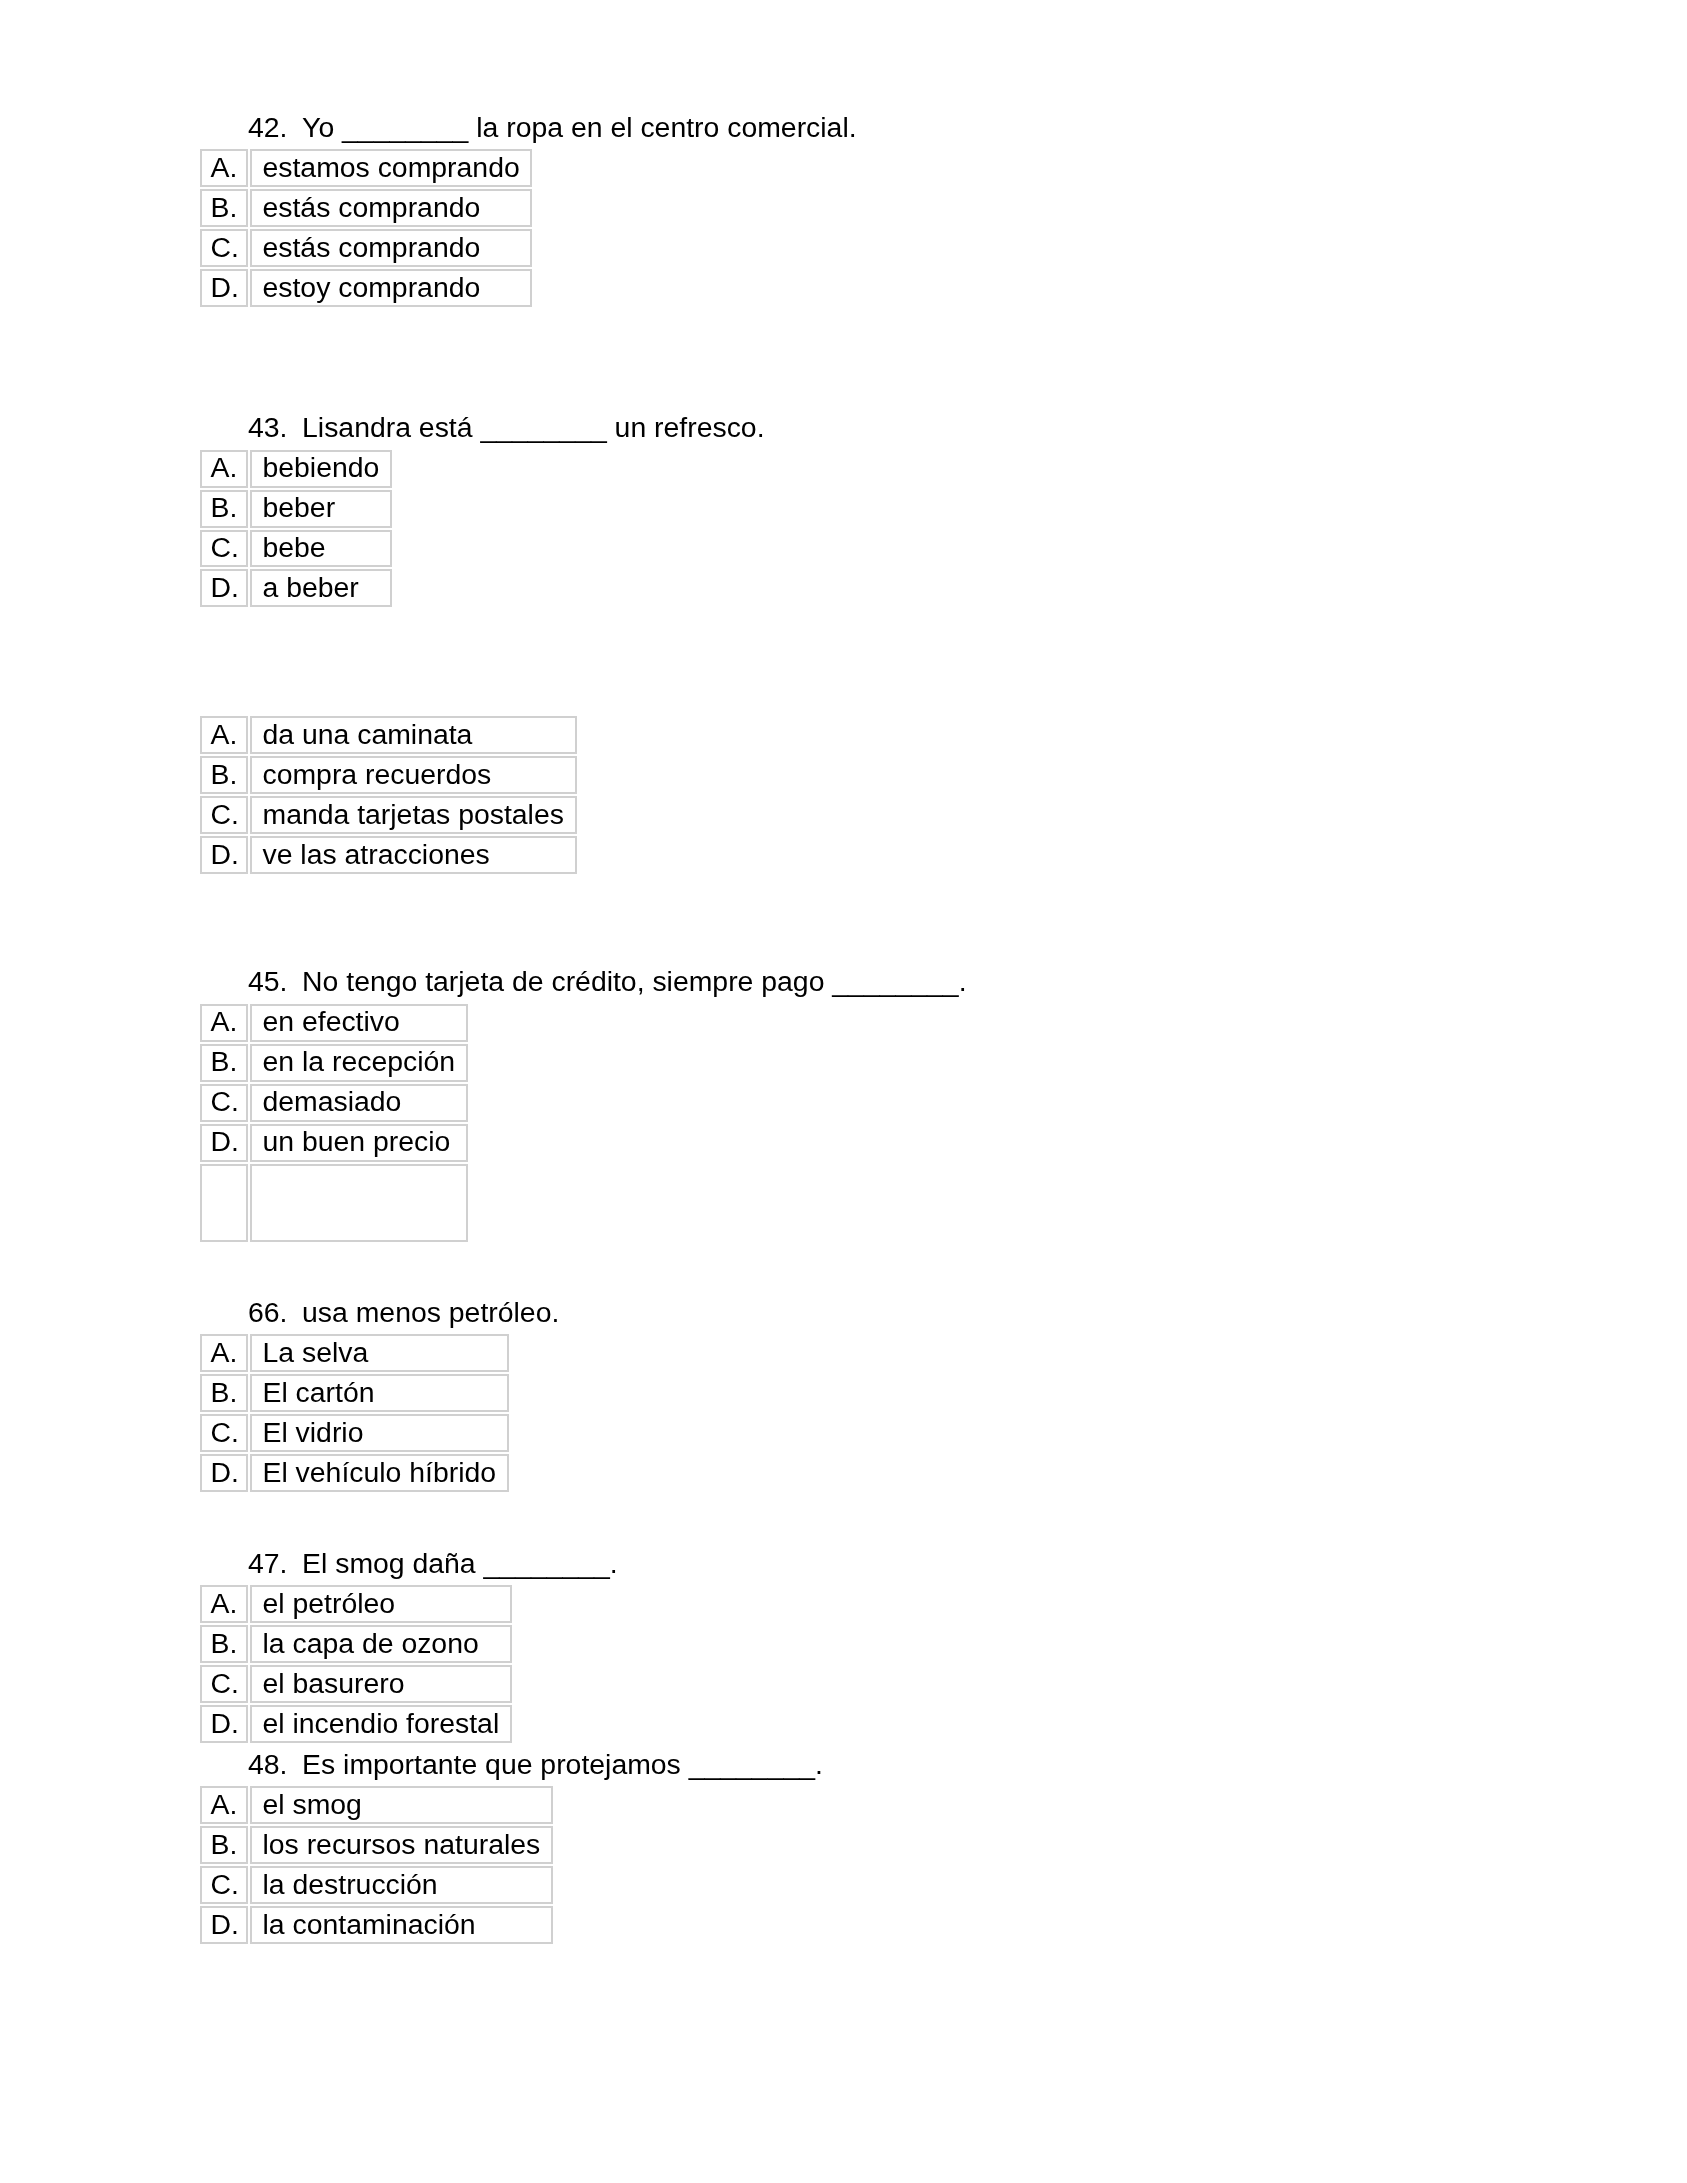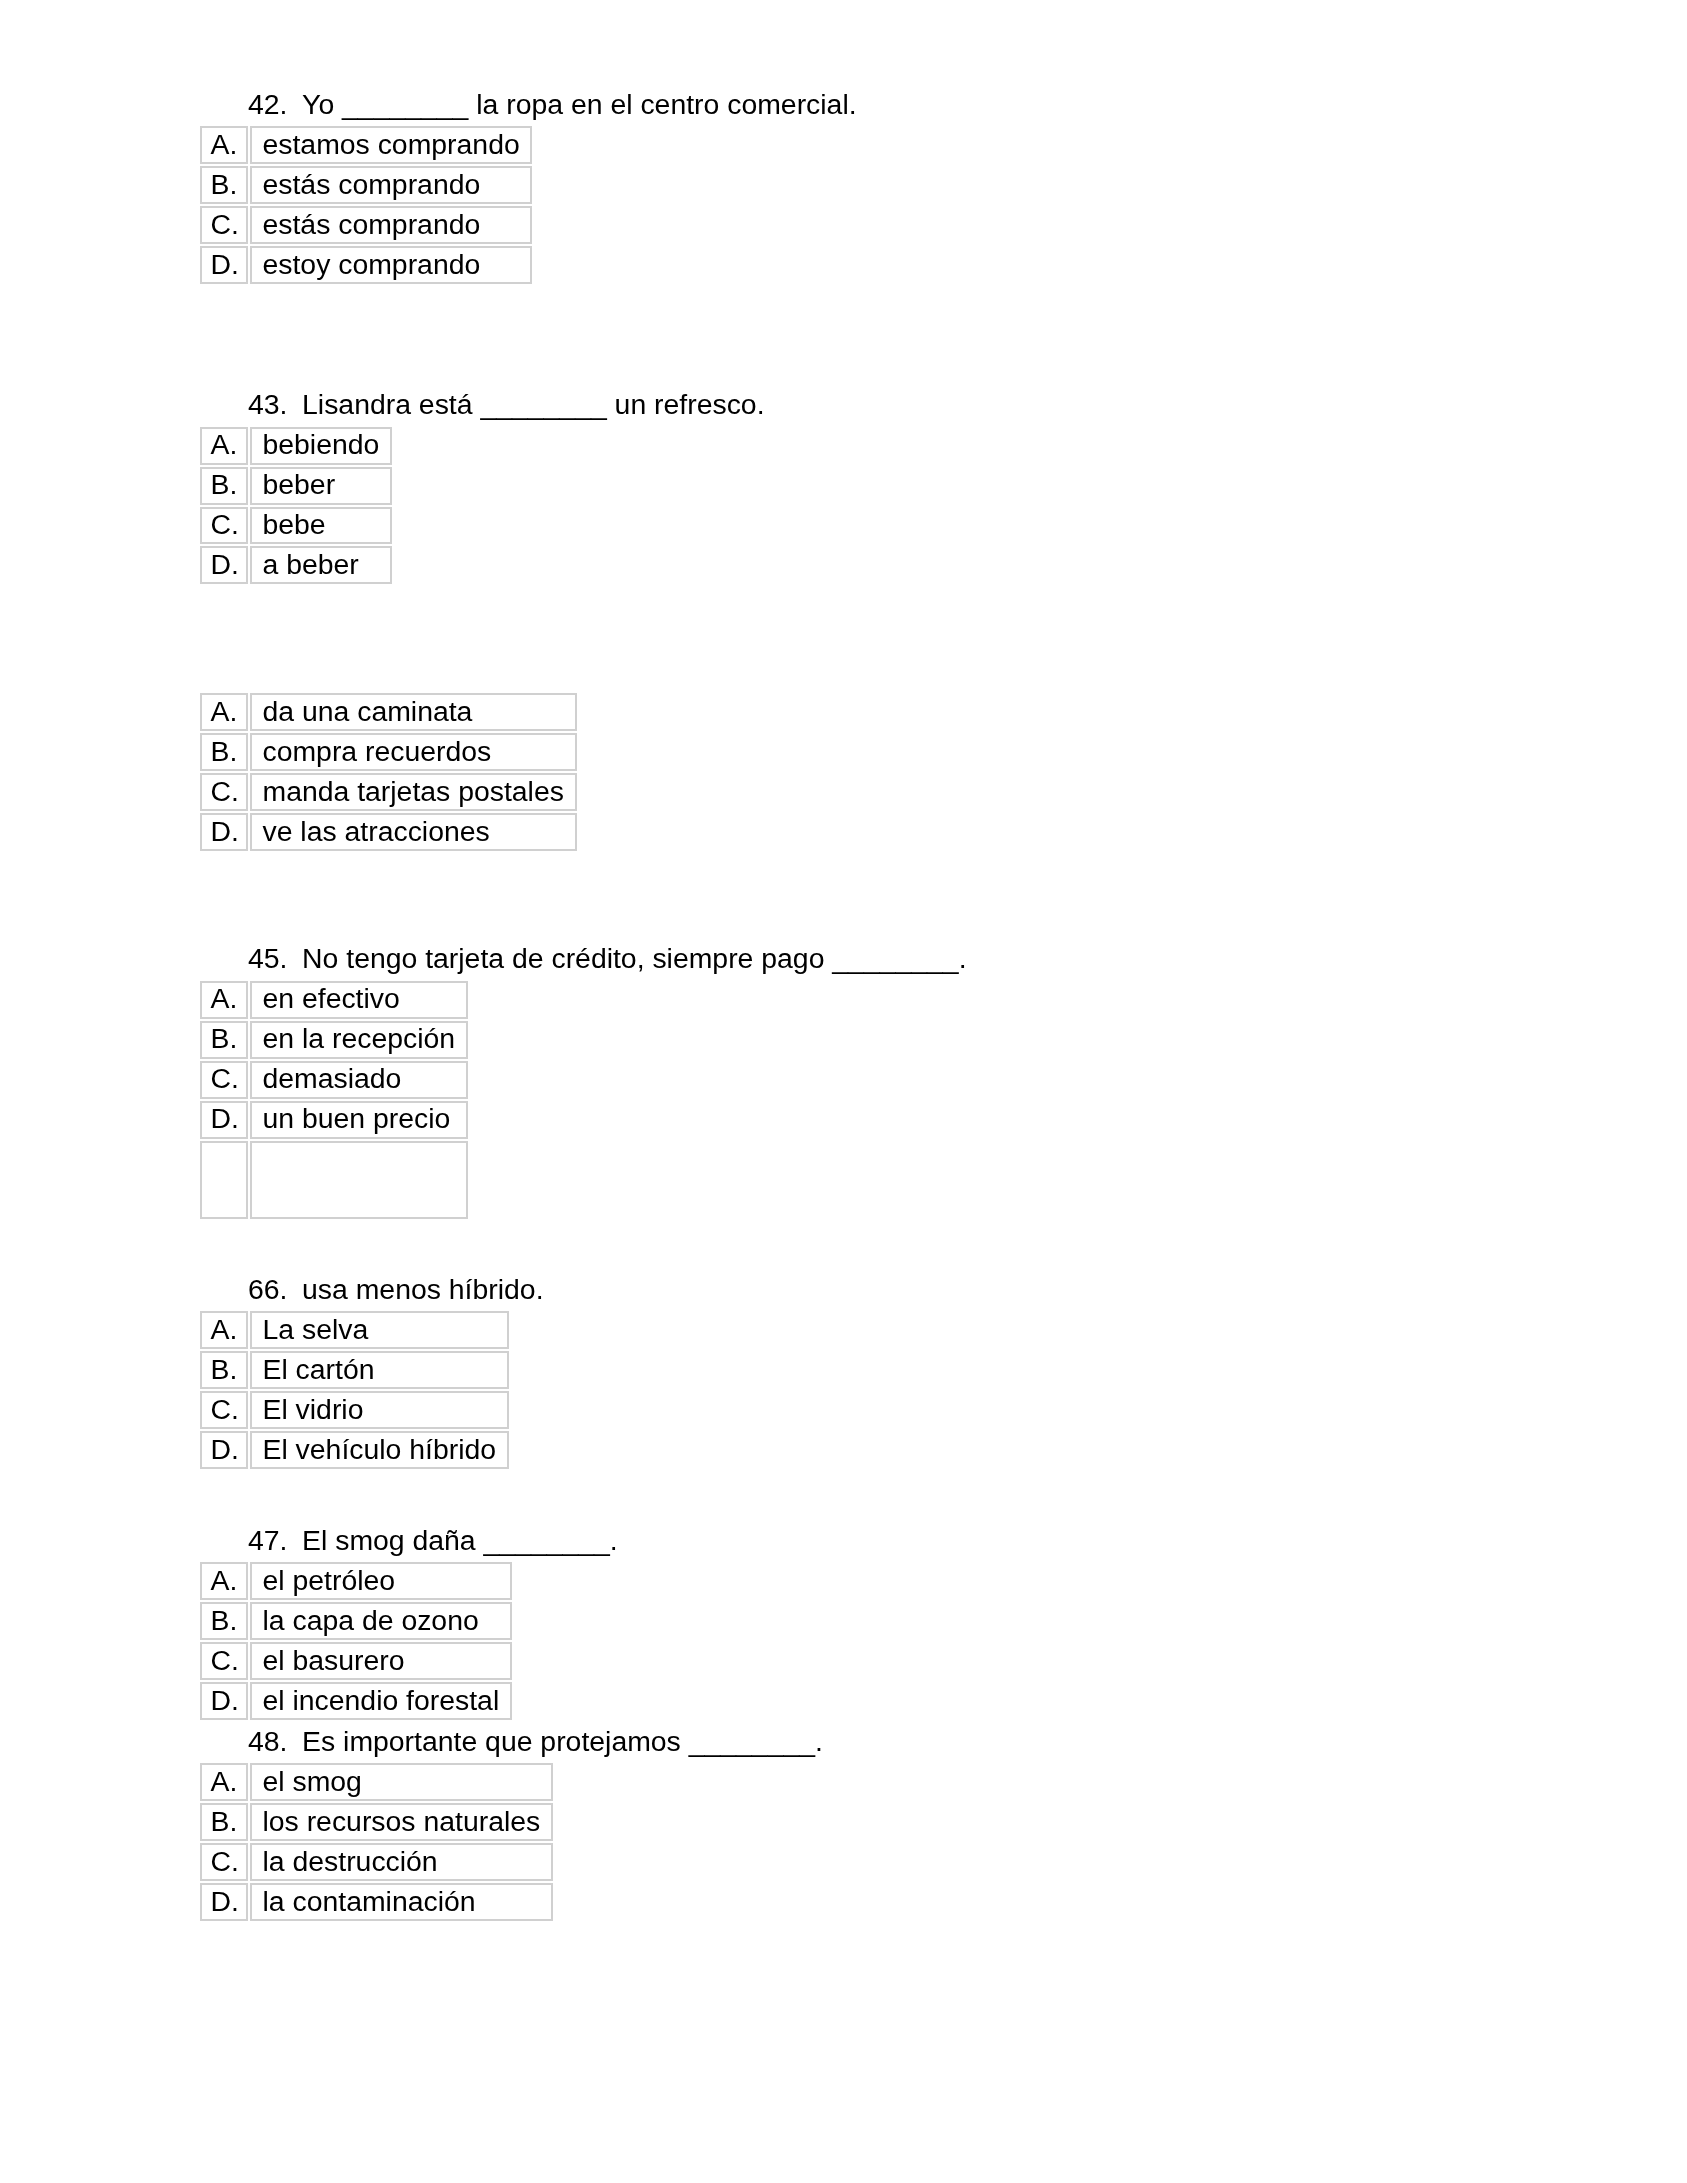--- a/index.html
+++ b/index.html
@@ -8,21 +8,21 @@
     background: #ffffff;
   }
   body {
     width: 1687px;
     height: 2183px;
     overflow: hidden;
     font-family: "Liberation Sans", sans-serif;
     color: #000000;
   }
   .content {
-    padding-top: 85px;
+    padding-top: 108px;
     padding-left: 198px;
   }
   .question-block { margin: 0; }
   .question-line {
     margin: 0 0 1.3px 50px;
     font-size: 28.4px;
     line-height: 38px;
     white-space: nowrap;
   }
   .qnum {
@@ -156,21 +156,21 @@
           </tr>
       <tr class="empty-row">
             <td class="letter"></td>
             <td class="opt"></td>
           </tr>
     </tbody>
       </table>
   </section>
 
   <section class="question-block gap-q46">
-    <p class="question-line"><span class="qnum">66.</span><span>usa menos híbrido.</span></p>
+    <p class="question-line"><span class="qnum">66.</span><span>usa menos petróleo.</span></p>
     <table class="options">
       <tbody>
           <tr>
             <td class="letter">A.</td>
             <td class="opt">La selva</td>
           </tr>
       <tr>
             <td class="letter">B.</td>
             <td class="opt">El cartón</td>
           </tr>

